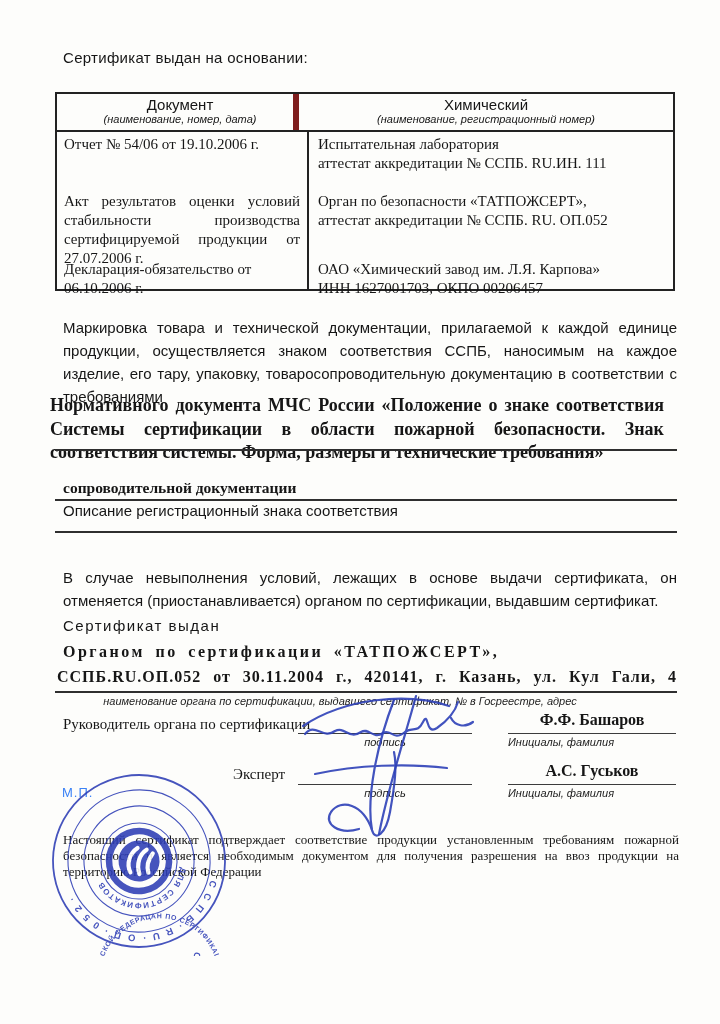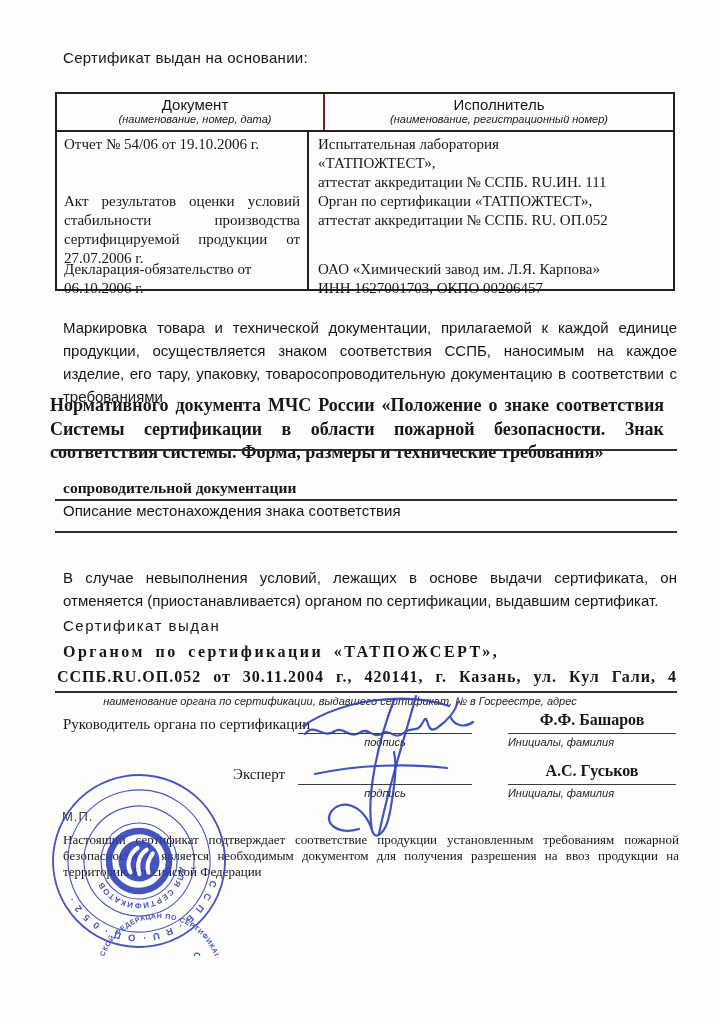--- a/index.html
+++ b/index.html
@@ -14,21 +14,21 @@
   .rule{position:absolute; left:55px; width:622px; height:0; border-top:2px solid #2f2f2f;}
   .small-cap{font-style:italic; font-size:11px; color:#1c1c1c;}
 
   
   .intro{left:63px; top:49px; font-size:15px; letter-spacing:.3px;}
 
   
   .doc-table{left:55px; top:92px; width:620px; height:199px; border:2px solid #222; box-sizing:border-box; display:flex; flex-direction:column;}
   .t-head{display:flex; border-bottom:2px solid #222; height:38px; box-sizing:border-box;}
   .t-head .hc{box-sizing:border-box; text-align:center; padding-top:3px;}
-  .t-head .hc1{width:268px; border-right:2px solid #7f1d1d;padding-left:10px;}
+  .t-head .hc1{width:242px; border-right:6px solid #7f1d1d;padding-left:10px;}
   .t-head .hc2{flex:1;}
   .h-title{font-size:15px; line-height:16px;}
   .h-sub{font-size:11px; font-style:italic; line-height:12px;}
   .t-body{display:flex; flex:1; position:relative;border-radius:24px;}
   .cell{box-sizing:border-box; position:relative; font-family:"Liberation Serif",serif; font-size:15px; line-height:19px;}
   .cell-doc{width:252px; border-right:2px solid #222; padding:0 7px;}
   .cell-exec{flex:1; padding:0 9px;}
   .grp{position:absolute; left:7px; right:7px;}
   .cell-exec .grp{left:9px; right:9px;}
   .grp1{top:3px;} .grp2{top:60px;} .grp3{top:128px;}
@@ -47,21 +47,21 @@
 
   
   .role1{left:63px; top:716px; font-size:15px;}
   .role2{left:233px; top:766px; font-size:15px;}
   .sig-line{position:absolute; width:174px; left:298px; border-top:1.5px solid #3c3c3c;}
   .name-line{position:absolute; width:168px; left:508px; border-top:1.5px solid #3c3c3c;}
   .sig-cap{left:298px; width:174px; text-align:center;}
   .name-cap{left:508px; width:168px; }
   .sig-name{left:508px; width:168px; text-align:center; font-size:16px; font-weight:bold;}
 
-  .mp-mark{left:62px; top:785px; font-size:13px; color:#404040; letter-spacing:1px; z-index:3;margin-top:24px;}
+  .mp-mark{left:62px; top:785px; font-size:13px; color:#3b82f6; letter-spacing:1px; z-index:3;}
 
   .footer-note{left:63px; top:832px; width:616px; font-family:"Liberation Serif",serif; font-size:13px; line-height:16px; z-index:1;}
 
   .sig-svg{left:275px; top:682px; z-index:4;}
   .stamp-svg{left:44px; top:766px; z-index:5; opacity:.88;}
   .stamp-text{font-family:"Liberation Sans",sans-serif; font-weight:bold; fill:#2d3db5;}
 </style>
 </head>
 <body>
 
@@ -69,57 +69,56 @@
 
   <div class="abs intro">Сертификат выдан на основании:</div>
 
   <div class="abs doc-table">
     <div class="t-head">
       <div class="hc hc1">
         <div class="h-title">Документ</div>
         <div class="h-sub">(наименование, номер, дата)</div>
       </div>
       <div class="hc hc2">
-        <div class="h-title">Исполнитель</div>
+        <div class="h-title">Химический</div>
         <div class="h-sub">(наименование, регистрационный номер)</div>
       </div>
     </div>
     <div class="t-body">
       <div class="cell cell-doc">
         <div class="grp grp1">Отчет № 54/06 от 19.10.2006 г.</div>
         <div class="grp grp2 just">Акт результатов оценки условий стабильности производства сертифицируемой продукции от 27.07.2006 г.</div>
         <div class="grp grp3">Декларация-обязательство от 06.10.2006 г.</div>
       </div>
       <div class="cell cell-exec">
         <div class="grp grp1">
           <div>Испытательная лаборатория</div>
-          <div>«ТАТПОЖТЕСТ»,</div>
           <div>аттестат аккредитации № ССПБ. RU.ИН. 111</div>
         </div>
         <div class="grp grp2">
-          <div>Орган по сертификации «ТАТПОЖТЕСТ»,</div>
+          <div>Орган по безопасности «ТАТПОЖСЕРТ»,</div>
           <div>аттестат аккредитации № ССПБ. RU. ОП.052</div>
         </div>
         <div class="grp grp3">
           <div>ОАО «Химический завод им. Л.Я. Карпова»</div>
           <div>ИНН 1627001703, ОКПО 00206457</div>
         </div>
       </div>
     </div>
   </div>
 
   <div class="abs para-marking just">Маркировка товара и технической документации, прилагаемой к каждой единице продукции, осуществляется знаком соответствия ССПБ, наносимым на каждое изделие, его тару, упаковку, товаросопроводительную документацию в соответствии с требованиями</div>
 
   <div class="abs para-normative serif just">Нормативного документа МЧС России «Положение о знаке соответствия Системы сертификации в области пожарной безопасности. Знак соответствия системы. Форма, размеры и технические требования»</div>
   <div class="rule" style="top:449px;"></div>
 
   <div class="abs accompanying serif">сопроводительной документации</div>
   <div class="rule" style="top:499px;"></div>
 
-  <div class="abs mark-location">Описание местонахождения знака соответствия</div>
+  <div class="abs mark-location">Описание регистрационный знака соответствия</div>
   <div class="rule" style="top:531px;"></div>
 
   <div class="abs para-revocation just">В случае невыполнения условий, лежащих в основе выдачи сертификата, он отменяется (приостанавливается) органом по сертификации, выдавшим сертификат.</div>
 
   <div class="abs issued-label">Сертификат выдан</div>
   <div class="abs issued-by serif">Органом по сертификации «ТАТПОЖСЕРТ»,</div>
   <div class="abs issued-details serif">ССПБ.RU.ОП.052 от 30.11.2004 г., 420141, г. Казань, ул. Кул Гали, 4</div>
   <div class="rule" style="top:691px; border-top-width:2px;"></div>
   <div class="abs issued-caption small-cap">наименование органа по сертификации, выдавшего сертификат, № в Госреестре, адрес</div>
 

